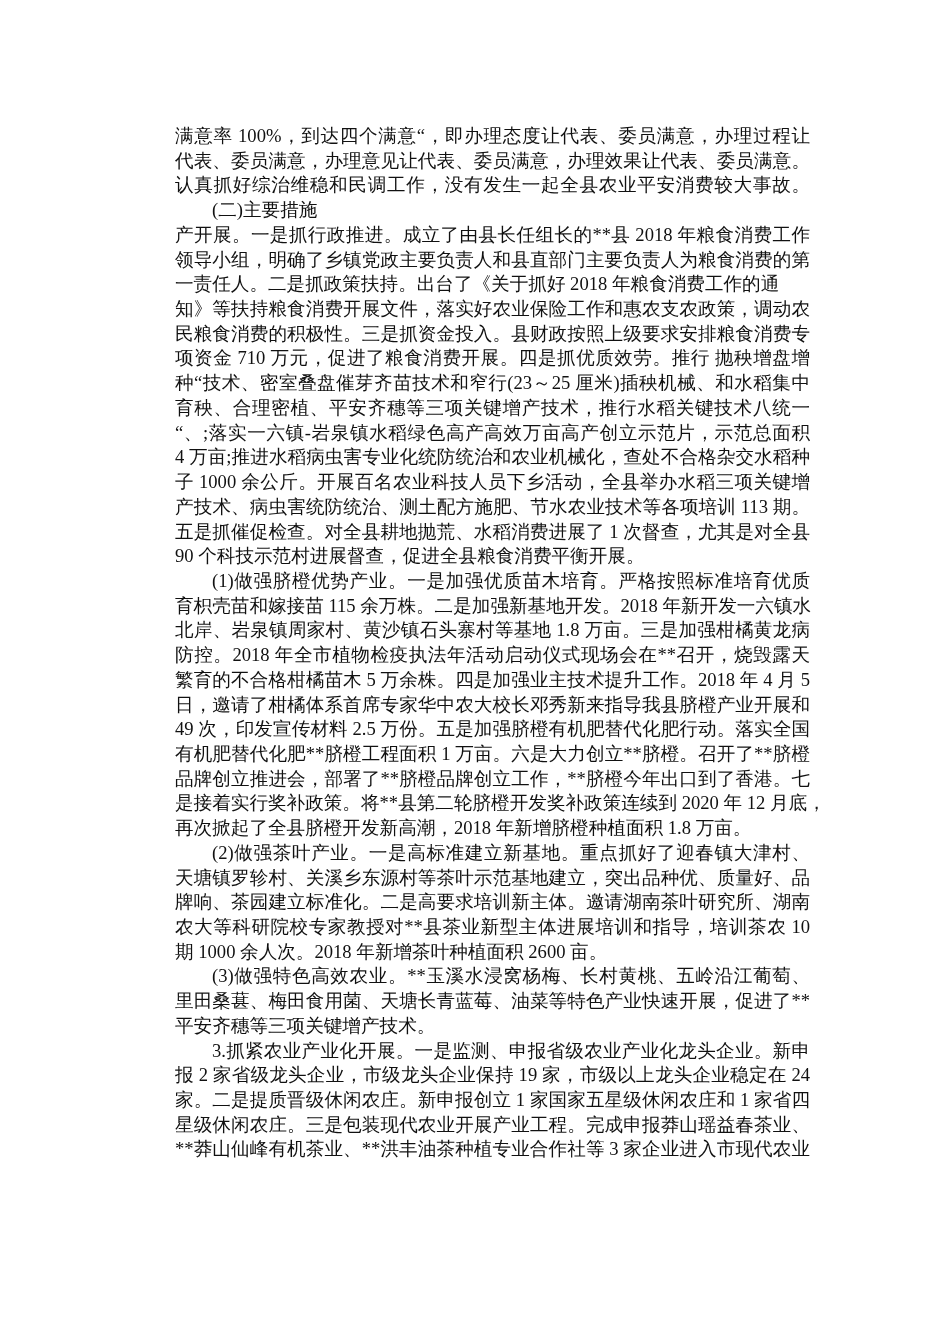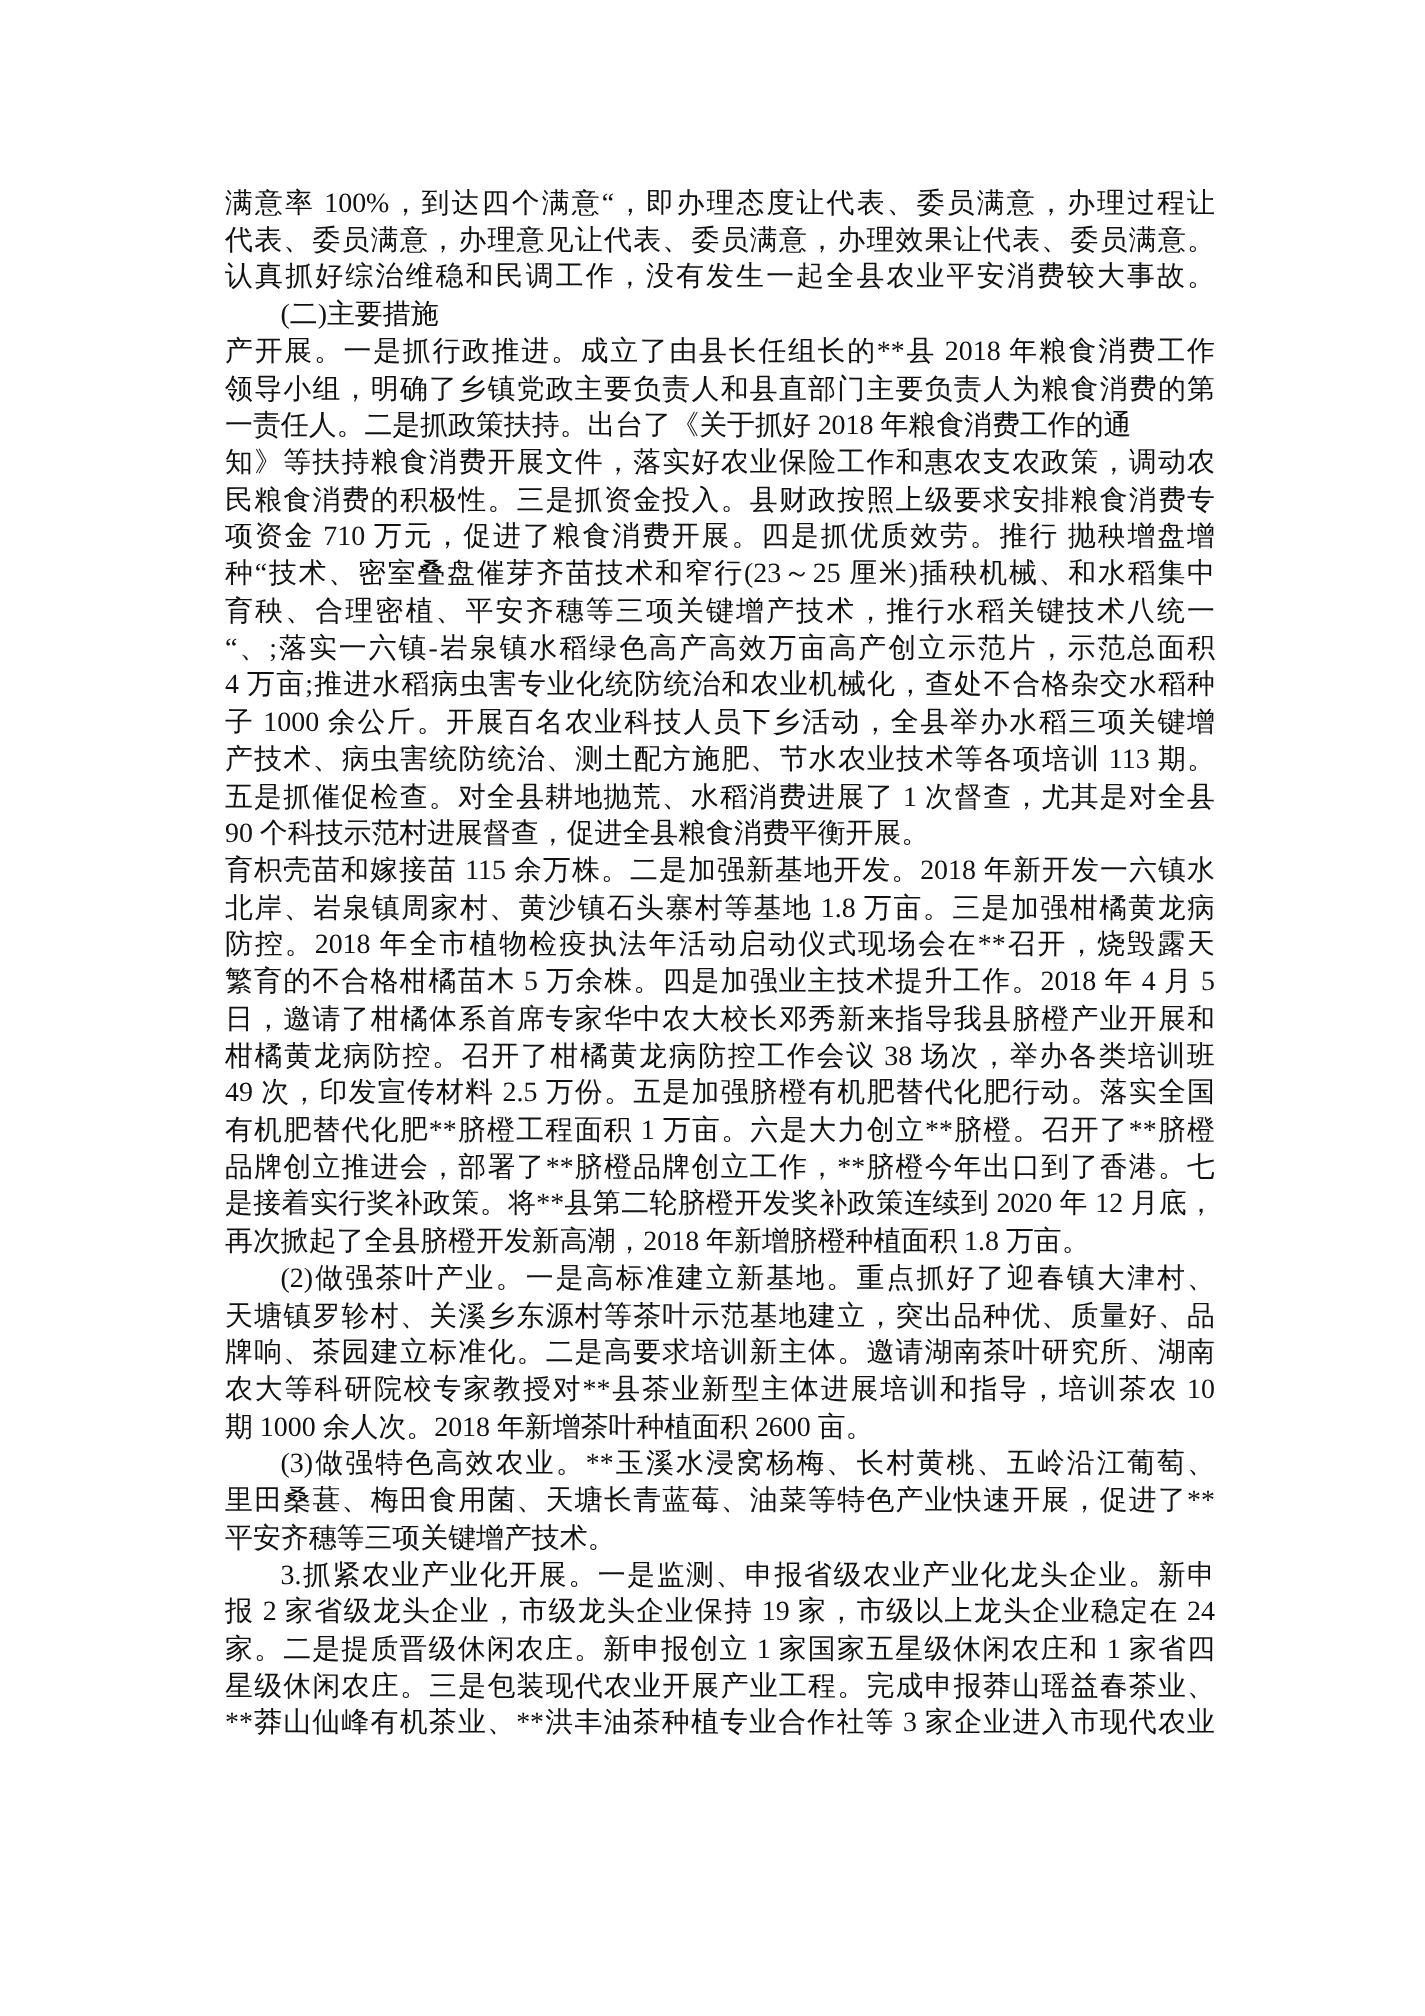--- a/index.html
+++ b/index.html
@@ -20,20 +20,21 @@
     width: 660px;
     font-family: "Liberation Serif", "DejaVu Serif", serif;
     font-size: 18.6px;
     line-height: 24.72px;
     color: #111111;
   }
   .line {
     display: block;
     white-space: nowrap;
     height: 24.72px;
+    margin-left: 25px;
   }
   .justify {
     text-align: justify;
     text-align-last: justify;
   }
   .indent {
     padding-left: 37px;
   }
 </style>
 </head>
@@ -51,26 +52,26 @@
   <div class="line justify">民粮食消费的积极性。三是抓资金投入。县财政按照上级要求安排粮食消费专</div>
   <div class="line justify">项资金 710 万元，促进了粮食消费开展。四是抓优质效劳。推行  抛秧增盘增</div>
   <div class="line justify">种“技术、密室叠盘催芽齐苗技术和窄行(23～25 厘米)插秧机械、和水稻集中</div>
   <div class="line justify">育秧、合理密植、平安齐穗等三项关键增产技术，推行水稻关键技术八统一</div>
   <div class="line justify"> “、;落实一六镇-岩泉镇水稻绿色高产高效万亩高产创立示范片，示范总面积</div>
   <div class="line justify">4 万亩;推进水稻病虫害专业化统防统治和农业机械化，查处不合格杂交水稻种</div>
   <div class="line justify">子 1000 余公斤。开展百名农业科技人员下乡活动，全县举办水稻三项关键增</div>
   <div class="line justify">产技术、病虫害统防统治、测土配方施肥、节水农业技术等各项培训 113 期。</div>
   <div class="line justify">五是抓催促检查。对全县耕地抛荒、水稻消费进展了 1 次督查，尤其是对全县</div>
   <div class="line">90 个科技示范村进展督查，促进全县粮食消费平衡开展。</div>
+  <div class="line indent justify">(1)做强脐橙优势产业。一是加强优质苗木培育。严格按照标准培育优质</div>
   <div class="line justify">育枳壳苗和嫁接苗 115 余万株。二是加强新基地开发。2018 年新开发一六镇水</div>
   <div class="line justify">北岸、岩泉镇周家村、黄沙镇石头寨村等基地 1.8 万亩。三是加强柑橘黄龙病</div>
   <div class="line justify">防控。2018 年全市植物检疫执法年活动启动仪式现场会在**召开，烧毁露天</div>
   <div class="line justify">繁育的不合格柑橘苗木 5 万余株。四是加强业主技术提升工作。2018 年 4 月 5</div>
   <div class="line justify">日，邀请了柑橘体系首席专家华中农大校长邓秀新来指导我县脐橙产业开展和</div>
-  <div class="line justify">柑橘黄龙病防控。召开了柑橘黄龙病防控工作会议 38 场次，举办各类培训班</div>
   <div class="line justify">49 次，印发宣传材料 2.5 万份。五是加强脐橙有机肥替代化肥行动。落实全国</div>
   <div class="line justify">有机肥替代化肥**脐橙工程面积 1 万亩。六是大力创立**脐橙。召开了**脐橙</div>
   <div class="line justify">品牌创立推进会，部署了**脐橙品牌创立工作，**脐橙今年出口到了香港。七</div>
   <div class="line justify">是接着实行奖补政策。将**县第二轮脐橙开发奖补政策连续到 2020 年 12 月底，</div>
   <div class="line">再次掀起了全县脐橙开发新高潮，2018 年新增脐橙种植面积 1.8 万亩。</div>
   <div class="line indent justify">(2)做强茶叶产业。一是高标准建立新基地。重点抓好了迎春镇大津村、</div>
   <div class="line justify">天塘镇罗轸村、关溪乡东源村等茶叶示范基地建立，突出品种优、质量好、品</div>
   <div class="line justify">牌响、茶园建立标准化。二是高要求培训新主体。邀请湖南茶叶研究所、湖南</div>
   <div class="line justify">农大等科研院校专家教授对**县茶业新型主体进展培训和指导，培训茶农 10</div>
   <div class="line">期 1000 余人次。2018 年新增茶叶种植面积 2600 亩。</div>

